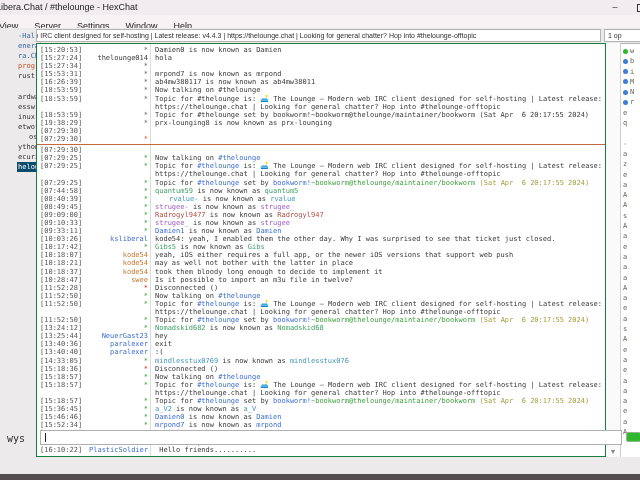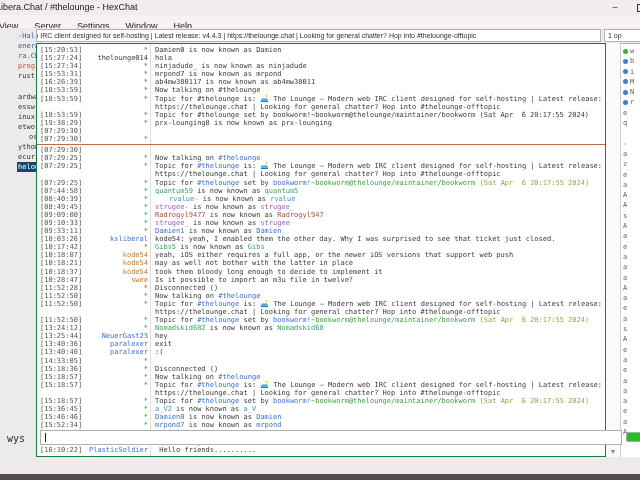--- a/index.html
+++ b/index.html
@@ -119,21 +119,21 @@
     <div id="topic-text">🛋️ The Lounge — Modern web IRC client designed for self-hosting | Latest release: v4.4.3 | https://thelounge.chat | Looking for general chatter? Hop into #thelounge-offtopic</div>
   </div>
 
   <div id="ulheader">1 op</div>
 
   <div id="chatbox">
     <div id="chat-divider"></div>
     <div id="chat-lines">
         <div class="line"><span class="ts">[15:20:53]</span><span class="nick" style="color: rgb(107, 107, 107);">*</span><span class="msg"><span style="color: rgb(58, 58, 58);">Damien0 is now known as Damien</span></span></div>
         <div class="line"><span class="ts">[15:27:24]</span><span class="nick" style="color: rgb(58, 58, 58);">thelounge014</span><span class="msg"><span style="color: rgb(58, 58, 58);">hola</span></span></div>
-        <div class="line"><span class="ts">[15:27:34]</span><span class="nick" style="color: rgb(107, 107, 107);">*</span><span class="msg"><span style="color: rgb(58, 58, 58);">ninjadude_ is now known as ninjadude</span></span></div>
+        <div class="line"><span class="ts">[15:27:34]</span><span class="nick" style="color: rgb(107, 107, 107);">*</span></div>
         <div class="line"><span class="ts">[15:53:31]</span><span class="nick" style="color: rgb(107, 107, 107);">*</span><span class="msg"><span style="color: rgb(58, 58, 58);">mrpond7 is now known as mrpond</span></span></div>
         <div class="line"><span class="ts">[16:26:39]</span><span class="nick" style="color: rgb(107, 107, 107);">*</span><span class="msg"><span style="color: rgb(58, 58, 58);">ab4mw380117 is now known as ab4mw38011</span></span></div>
         <div class="line"><span class="ts">[18:53:59]</span><span class="nick" style="color: rgb(107, 107, 107);">*</span><span class="msg"><span style="color: rgb(58, 58, 58);">Now talking on #thelounge</span></span></div>
         <div class="line"><span class="ts">[18:53:59]</span><span class="nick" style="color: rgb(107, 107, 107);">*</span><span class="msg"><span style="color: rgb(58, 58, 58);">Topic for #thelounge is: 🛋️ The Lounge — Modern web IRC client designed for self-hosting | Latest release: v4.4.3 |</span></span></div>
         <div class="line"><span class="ts"></span><span class="nick" style="color: rgb(58, 58, 58);"></span><span class="msg"><span style="color: rgb(58, 58, 58);">https://thelounge.chat | Looking for general chatter? Hop into #thelounge-offtopic</span></span></div>
         <div class="line"><span class="ts">[18:53:59]</span><span class="nick" style="color: rgb(107, 107, 107);">*</span><span class="msg"><span style="color: rgb(58, 58, 58);">Topic for #thelounge set by bookworm!~bookworm@thelounge/maintainer/bookworm (Sat Apr  6 20:17:55 2024)</span></span></div>
         <div class="line"><span class="ts">[19:38:29]</span><span class="nick" style="color: rgb(107, 107, 107);">*</span><span class="msg"><span style="color: rgb(58, 58, 58);">prx-lounging8 is now known as prx-lounging</span></span></div>
         <div class="line"><span class="ts">[07:29:30]</span><span class="nick" style="color: rgb(58, 58, 58);"></span><span class="msg"></span></div>
         <div class="line"><span class="ts">[07:29:30]</span><span class="nick" style="color: rgb(200, 98, 45);">*</span></div>
         <div class="sep-line" style="border-top-color: rgb(192, 106, 69);"></div>
@@ -156,21 +156,21 @@
         <div class="line"><span class="ts">[10:28:47]</span><span class="nick" style="color: rgb(192, 120, 48);">swee</span><span class="msg"><span style="color: rgb(58, 58, 58);">Is it possible to import an m3u file in twelve?</span></span></div>
         <div class="line"><span class="ts">[11:52:28]</span><span class="nick" style="color: rgb(200, 55, 55);">*</span><span class="msg"><span style="color: rgb(58, 58, 58);">Disconnected ()</span></span></div>
         <div class="line"><span class="ts">[11:52:50]</span><span class="nick" style="color: rgb(63, 158, 63);">*</span><span class="msg"><span style="color: rgb(58, 58, 58);">Now talking on </span><span style="color: rgb(61, 110, 201);">#thelounge</span></span></div>
         <div class="line"><span class="ts">[11:52:50]</span><span class="nick" style="color: rgb(63, 158, 63);">*</span><span class="msg"><span style="color: rgb(58, 58, 58);">Topic for </span><span style="color: rgb(61, 110, 201);">#thelounge</span><span style="color: rgb(58, 58, 58);"> is: 🛋️ The Lounge — Modern web IRC client designed for self-hosting | Latest release: v4.4.3 |</span></span></div>
         <div class="line"><span class="ts"></span><span class="nick" style="color: rgb(58, 58, 58);"></span><span class="msg"><span style="color: rgb(58, 58, 58);">https://thelounge.chat | Looking for general chatter? Hop into #thelounge-offtopic</span></span></div>
         <div class="line"><span class="ts">[11:52:50]</span><span class="nick" style="color: rgb(63, 158, 63);">*</span><span class="msg"><span style="color: rgb(58, 58, 58);">Topic for </span><span style="color: rgb(61, 110, 201);">#thelounge</span><span style="color: rgb(58, 58, 58);"> set by </span><span style="color: rgb(61, 110, 201);">bookworm!</span><span style="color: rgb(63, 158, 63);">~bookworm@thelounge/maintainer/bookworm</span><span style="color: rgb(160, 160, 64);"> (Sat Apr  6 20:17:55 2024)</span></span></div>
         <div class="line"><span class="ts">[13:24:12]</span><span class="nick" style="color: rgb(63, 158, 63);">*</span><span class="msg"><span style="color: rgb(63, 160, 102);">Nomadskid682</span><span style="color: rgb(58, 58, 58);"> is now known as </span><span style="color: rgb(63, 160, 102);">Nomadskid68</span></span></div>
         <div class="line"><span class="ts">[13:25:44]</span><span class="nick" style="color: rgb(61, 110, 201);">NeuerGast23</span><span class="msg"><span style="color: rgb(58, 58, 58);">hey</span></span></div>
         <div class="line"><span class="ts">[13:40:36]</span><span class="nick" style="color: rgb(61, 110, 201);">paralexer</span><span class="msg"><span style="color: rgb(58, 58, 58);">exit</span></span></div>
         <div class="line"><span class="ts">[13:40:40]</span><span class="nick" style="color: rgb(61, 110, 201);">paralexer</span><span class="msg"><span style="color: rgb(58, 58, 58);">:(</span></span></div>
-        <div class="line"><span class="ts">[14:33:05]</span><span class="nick" style="color: rgb(63, 158, 63);">*</span></div>
+        <div class="line"><span class="ts">[14:33:05]</span><span class="nick" style="color: rgb(63, 158, 63);">*</span><span class="msg"><span style="color: rgb(69, 150, 184);">mindlesstux0769</span><span style="color: rgb(58, 58, 58);"> is now known as </span><span style="color: rgb(69, 150, 184);">mindlesstux076</span></span></div>
         <div class="line"><span class="ts">[15:18:36]</span><span class="nick" style="color: rgb(200, 55, 55);">*</span><span class="msg"><span style="color: rgb(58, 58, 58);">Disconnected ()</span></span></div>
         <div class="line"><span class="ts">[15:18:57]</span><span class="nick" style="color: rgb(63, 158, 63);">*</span><span class="msg"><span style="color: rgb(58, 58, 58);">Now talking on </span><span style="color: rgb(61, 110, 201);">#thelounge</span></span></div>
         <div class="line"><span class="ts">[15:18:57]</span><span class="nick" style="color: rgb(63, 158, 63);">*</span><span class="msg"><span style="color: rgb(58, 58, 58);">Topic for </span><span style="color: rgb(61, 110, 201);">#thelounge</span><span style="color: rgb(58, 58, 58);"> is: 🛋️ The Lounge — Modern web IRC client designed for self-hosting | Latest release: v4.4.3 |</span></span></div>
         <div class="line"><span class="ts"></span><span class="nick" style="color: rgb(58, 58, 58);"></span><span class="msg"><span style="color: rgb(58, 58, 58);">https://thelounge.chat | Looking for general chatter? Hop into #thelounge-offtopic</span></span></div>
         <div class="line"><span class="ts">[15:18:57]</span><span class="nick" style="color: rgb(63, 158, 63);">*</span><span class="msg"><span style="color: rgb(58, 58, 58);">Topic for </span><span style="color: rgb(61, 110, 201);">#thelounge</span><span style="color: rgb(58, 58, 58);"> set by </span><span style="color: rgb(61, 110, 201);">bookworm!</span><span style="color: rgb(63, 158, 63);">~bookworm@thelounge/maintainer/bookworm</span><span style="color: rgb(160, 160, 64);"> (Sat Apr  6 20:17:55 2024)</span></span></div>
         <div class="line"><span class="ts">[15:36:45]</span><span class="nick" style="color: rgb(63, 158, 63);">*</span><span class="msg"><span style="color: rgb(69, 150, 184);">a_V2</span><span style="color: rgb(58, 58, 58);"> is now known as </span><span style="color: rgb(69, 150, 184);">a_V</span></span></div>
         <div class="line"><span class="ts">[15:46:46]</span><span class="nick" style="color: rgb(63, 158, 63);">*</span><span class="msg"><span style="color: rgb(61, 110, 201);">Damien0</span><span style="color: rgb(58, 58, 58);"> is now known as </span><span style="color: rgb(61, 110, 201);">Damien</span></span></div>
         <div class="line"><span class="ts">[15:52:34]</span><span class="nick" style="color: rgb(63, 158, 63);">*</span><span class="msg"><span style="color: rgb(61, 110, 201);">mrpond7</span><span style="color: rgb(58, 58, 58);"> is now known as </span><span style="color: rgb(61, 110, 201);">mrpond</span></span></div>
         <div class="line"><span class="ts">[15:52:49]</span><span class="nick" style="color: rgb(63, 158, 63);">*</span><span class="msg"><span style="color: rgb(69, 150, 184);">a_V2</span><span style="color: rgb(58, 58, 58);"> is now known as </span><span style="color: rgb(69, 150, 184);">a_V</span></span></div>
         <div class="line"><span class="ts">[16:10:10]</span><span class="nick" style="color: rgb(61, 110, 201);">PlasticSoldier</span><span class="msg"><span style="color: rgb(58, 58, 58);">Смятение чувств</span></span></div>

